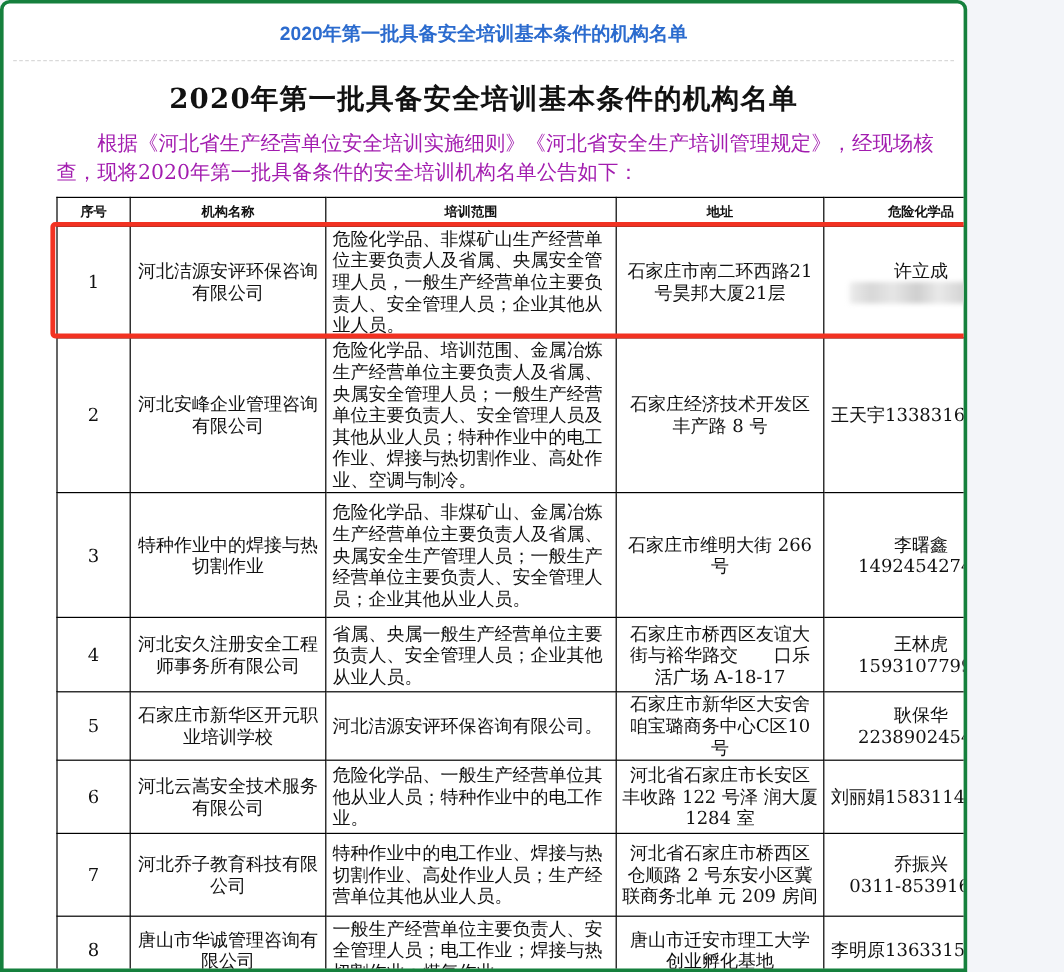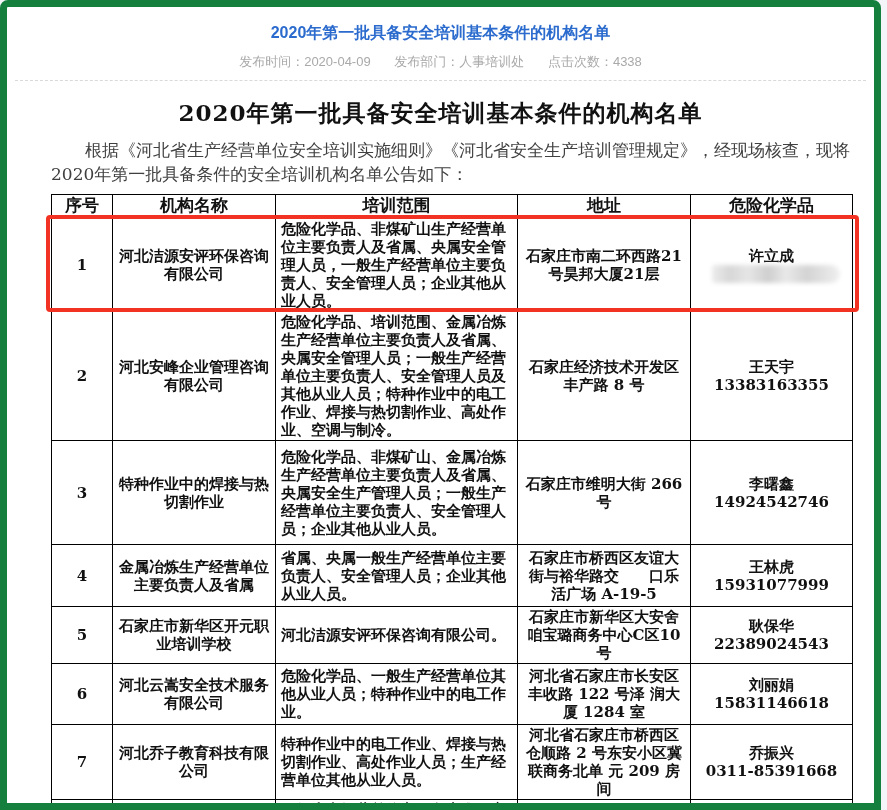--- a/index.html
+++ b/index.html
@@ -9,23 +9,23 @@
     --table-border:#000;
   }
   *{box-sizing:border-box;}
   html,body{margin:0;padding:0;}
   body{
     width:887px;height:810px;overflow:hidden;
     background:#f3f5f9;
     font-family:"DejaVu Serif","Liberation Serif",serif;
   }
   .card{
-    width:881px;height:810px;
+    width:806px;height:810px;
     background:#fff;
-    border:7px solid #15803d;
+    border:3px solid #15803d;
     border-radius:8px 8px 0 0;
     overflow:hidden;
   }
   
   .page-header{padding-top:15px;font-family:"Liberation Sans","DejaVu Sans",sans-serif;}
   .page-title{
     text-align:center;
     color:var(--title-blue);
     font-size:16px;font-weight:bold;
     line-height:22px;
@@ -45,21 +45,21 @@
   
   .article-heading{
     margin:17px 0 10px 0;
     text-align:center;
     font-size:23px;font-weight:bold;color:#111;
     letter-spacing:1px;
     line-height:30px;
   }
   .intro{
     margin:0 24px 0 44px;
-    font-size:17px;color:#404040;
+    font-size:17px;color:#a21caf;
     line-height:24px;
     text-indent:2em;
   }
   
   .table-wrap{
     position:relative;
     margin:8px 0 0 44px;
     width:801px;
   }
   table.org-table{
@@ -68,23 +68,22 @@
     table-layout:fixed;
     font-size:15px;color:#111;
   }
   .org-table th,.org-table td{
     border:1px solid var(--table-border);
     padding:1px 4px;
     text-align:center;
     vertical-align:middle;
     line-height:18px;
     overflow:hidden;
-    font-weight:bold;
-  }
-  .org-table th{font-weight:bold;font-size:17px;font-family:Liberation Mono, monospace;}
+  }
+  .org-table th{font-weight:bold;font-size:11px;}
   .org-table td.scope{text-align:left;padding:1px 5px;}
   .org-table td.contact{white-space:pre-line;}
   tr.hr{height:24px;}
   tr.r1{height:92px;}
   tr.r2{height:127px;}
   tr.r3{height:104px;}
   tr.r4{height:62px;}
   tr.r5{height:49px;}
   tr.r6{height:61px;}
   tr.r7{height:69px;}
@@ -110,25 +109,20 @@
     filter:blur(2px);
   }
 </style>
 </head>
 <body>
 
 <div class="card">
 
   <div class="page-header">
     <div class="page-title">2020年第一批具备安全培训基本条件的机构名单</div>
-    <div class="page-meta">
-      <span>发布时间：2020-04-09</span>
-      <span>发布部门：人事培训处</span>
-      <span>点击次数：4338</span>
-    </div>
     <div class="dashed-sep"></div>
   </div>
 
   <div class="article-heading">2020年第一批具备安全培训基本条件的机构名单</div>
   <p class="intro">根据《河北省生产经营单位安全培训实施细则》《河北省安全生产培训管理规定》，经现场核查，现将2020年第一批具备条件的安全培训机构名单公告如下：</p>
 
   <div class="table-wrap">
     <table class="org-table">
       <colgroup>
         <col style="width:61px">
@@ -162,23 +156,23 @@
       <tr class="r3">
         <td>3</td>
         <td>特种作业中的焊接与热切割作业</td>
         <td class="scope">危险化学品、非煤矿山、金属冶炼生产经营单位主要负责人及省属、央属安全生产管理人员；一般生产经营单位主要负责人、安全管理人员；企业其他从业人员。</td>
         <td>石家庄市维明大街 266 号</td>
         <td class="contact">李曙鑫
 14924542746</td>
       </tr>
       <tr class="r4">
         <td>4</td>
-        <td>金属冶炼生产经营单位主要负责人及省属</td>
+        <td>河北安久注册安全工程师事务所有限公司</td>
         <td class="scope">省属、央属一般生产经营单位主要负责人、安全管理人员；企业其他从业人员。</td>
-        <td>石家庄市桥西区友谊大街与裕华路交　　口乐活广场 A-19-5</td>
+        <td>石家庄市桥西区友谊大街与裕华路交　　口乐活广场 A-18-17</td>
         <td class="contact">王林虎 15931077999</td>
       </tr>
       <tr class="r5">
         <td>5</td>
         <td>石家庄市新华区开元职业培训学校</td>
         <td class="scope">河北洁源安评环保咨询有限公司。</td>
         <td>石家庄市新华区大安舍咱宝璐商务中心C区10号</td>
         <td class="contact">耿保华 22389024543</td>
       </tr>
       <tr class="r6">

